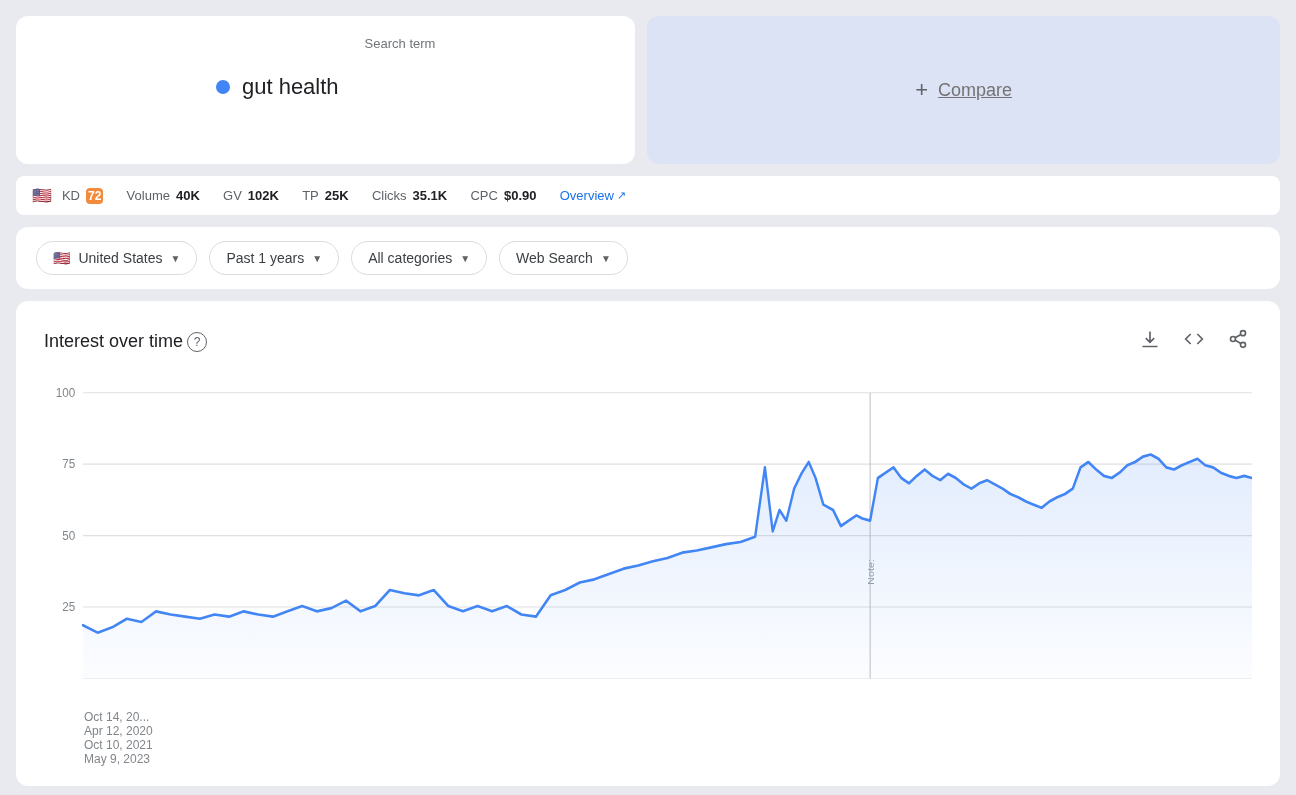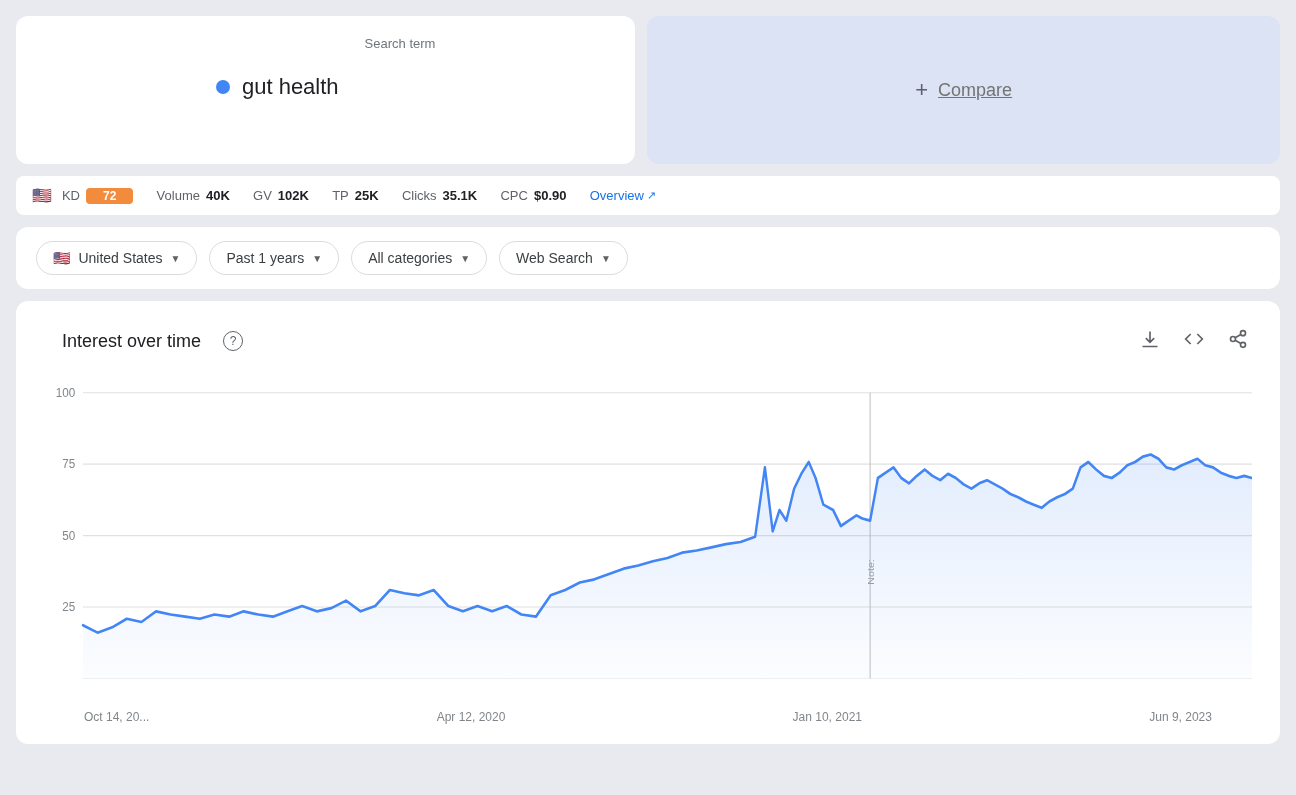--- a/index.html
+++ b/index.html
@@ -93,21 +93,21 @@
     }
 
     .flag-emoji { font-size: 16px; margin-right: 4px; }
 
     .metric-label { color: #5f6368; }
     .metric-value { font-weight: 600; color: #202124; }
     .metric-badge {
       background: #f28b3b;
       color: #fff;
       border-radius: 4px;
-      padding: 1px 17px;
+      padding: 1px 2px;
       font-size: 12px;
       font-weight: 700;
     }
     .metric-sep {
       color: #dadce0;
       margin: 0 2px;
     }
     .overview-link {
       color: #1a73e8;
       text-decoration: none;
@@ -156,22 +156,22 @@
 
     .chart-header {
       display: flex;
       align-items: center;
       justify-content: space-between;
       margin-bottom: 24px;
     }
 
     .chart-title-group {
       display: flex;
-      gap: 22px;
-      margin-left: 18px;
+      align-items: center;
+      gap: 4px;
     }
 
     .chart-title {
       font-size: 18px;
       font-weight: 500;
       color: #202124;
     }
 
     .help-icon {
       width: 20px;
@@ -210,20 +210,21 @@
       width: 100%;
       height: 100%;
     }
 
     .x-labels {
       display: flex;
       justify-content: space-between;
       padding: 8px 40px 0 40px;
       font-size: 12px;
       color: #80868b;
+      flex-direction: column;
     }
   </style>
 </head>
 <body>
 
 <div class="top-section">
   <div class="search-term-card">
     <div class="search-term-header">
       <div class="blue-dot"></div>
       <span class="search-term-title">gut health</span>
@@ -563,16 +564,16 @@
           1232,88
           1240,90
           1240,278
         "></polygon>
     </svg>
   </div>
 
   <div class="x-labels">
     <span>Oct 14, 20...</span>
     <span>Apr 12, 2020</span>
-    <span>Jan 10, 2021</span>
-    <span>Jun 9, 2023</span>
+    <span>Oct 10, 2021</span>
+    <span>May 9, 2023</span>
   </div>
 </div>
 
 </body></html>

